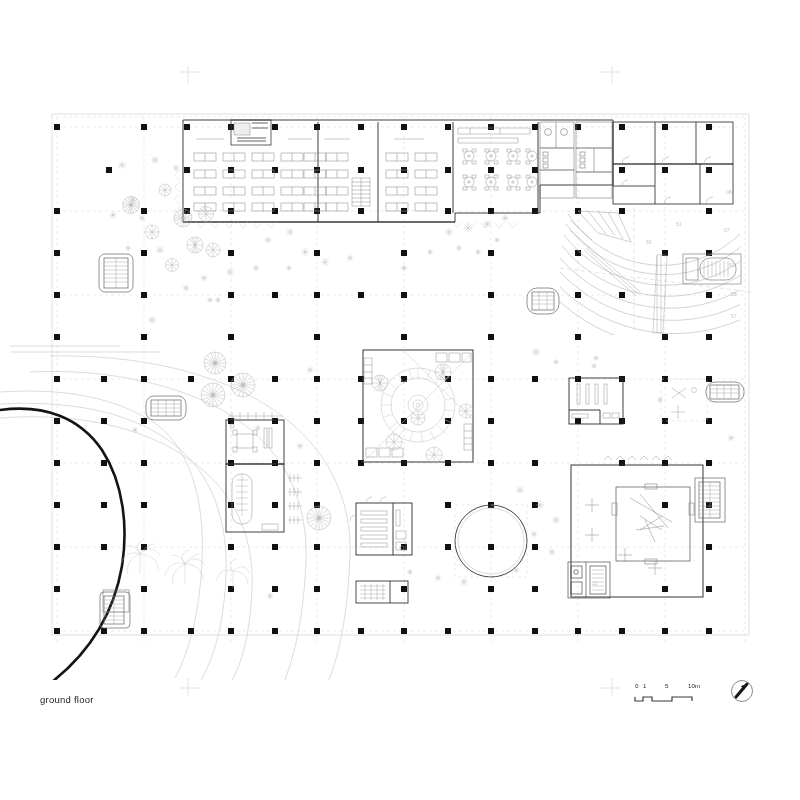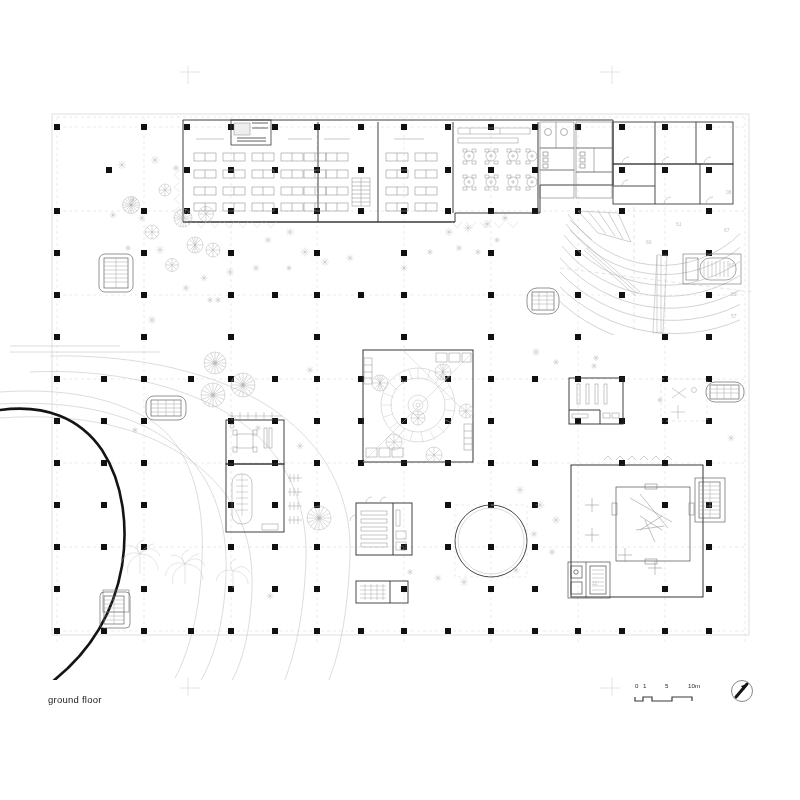--- a/index.html
+++ b/index.html
@@ -23,21 +23,21 @@
   }
   svg.plan {
     position: absolute;
     left: 0; top: 0;
     width: 800px;
     height: 800px;
     display: block;
   }
   .label-ground-floor {
     position: absolute;
-    left: 48px;
+    left: 40px;
     top: 694px;
     font-size: 9.5px;
     letter-spacing: 0.25px;
     color: #1b1b1b;
     font-family: "Liberation Sans", sans-serif;
     white-space: nowrap;
   }
   .scalebar-wrap {
     position: absolute;
     left: 632px;

